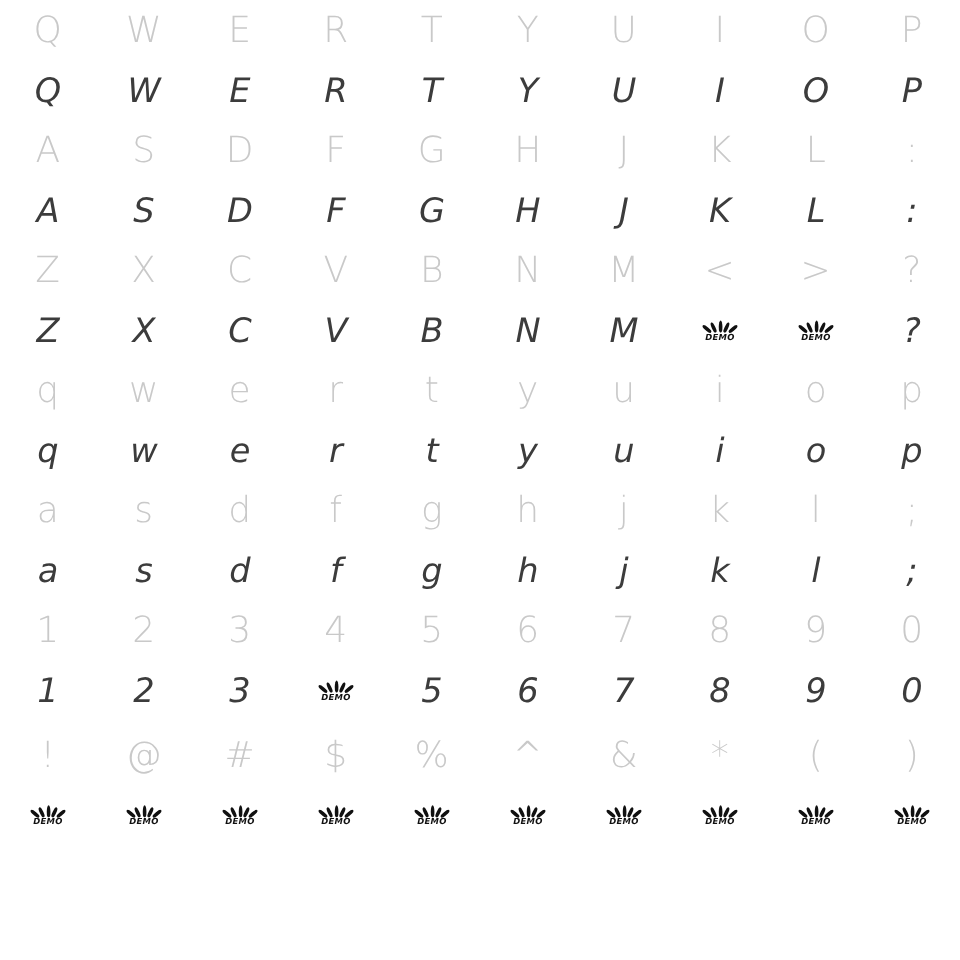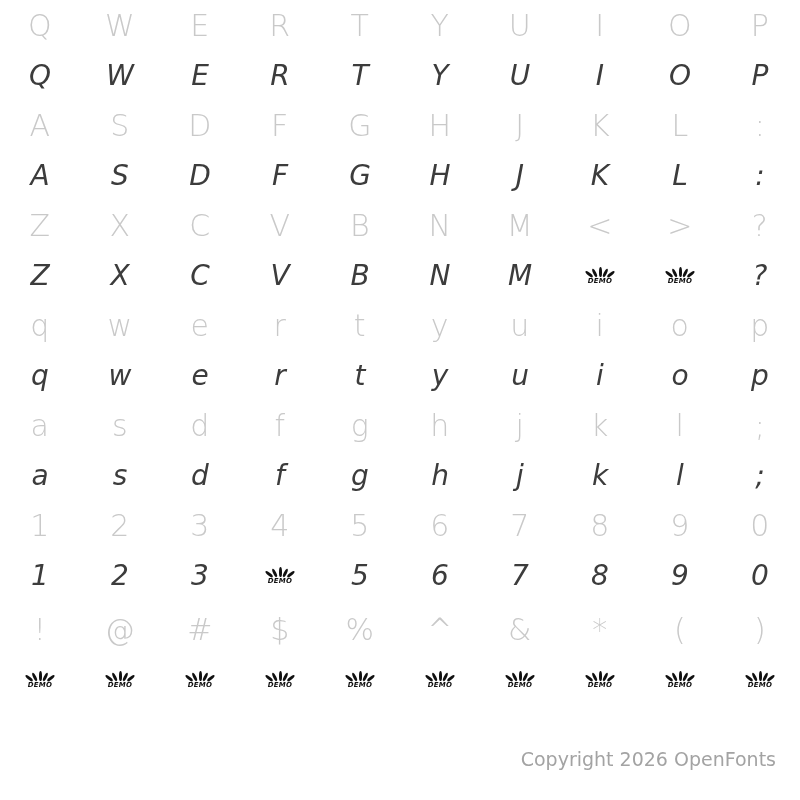--- a/index.html
+++ b/index.html
@@ -647,14 +647,13 @@
             <i></i>
             <i></i>
             <i></i>
             <i></i>
             <i></i>
           </span>
           <span class="word">DEMO</span>
         </span>
       </div>
     </div>
-  <div class="footer">Copyright 2026 OpenFonts</div>
 </div>
 
 </body></html>

